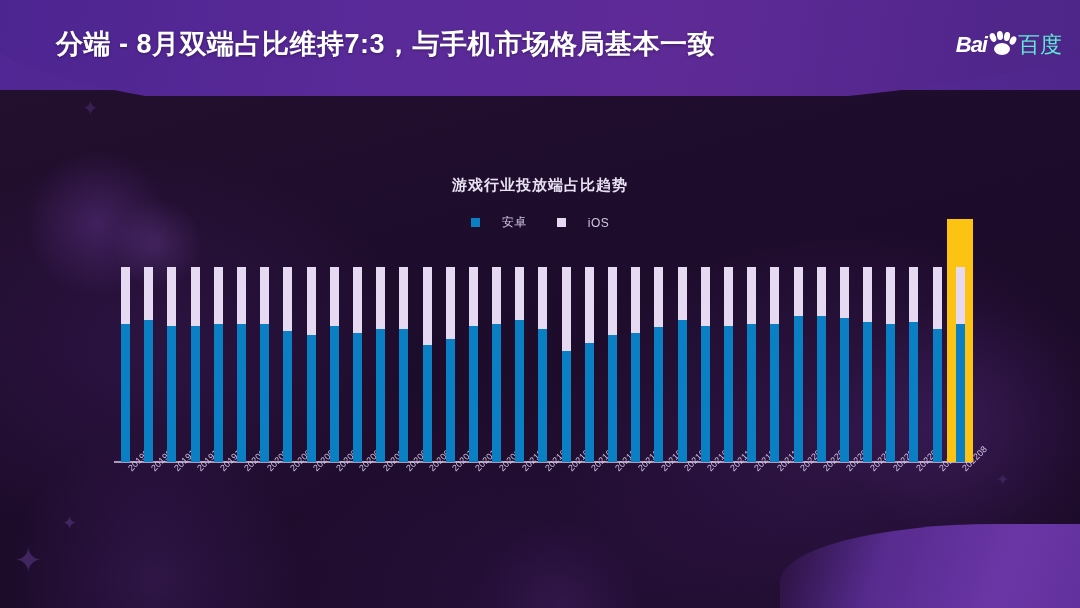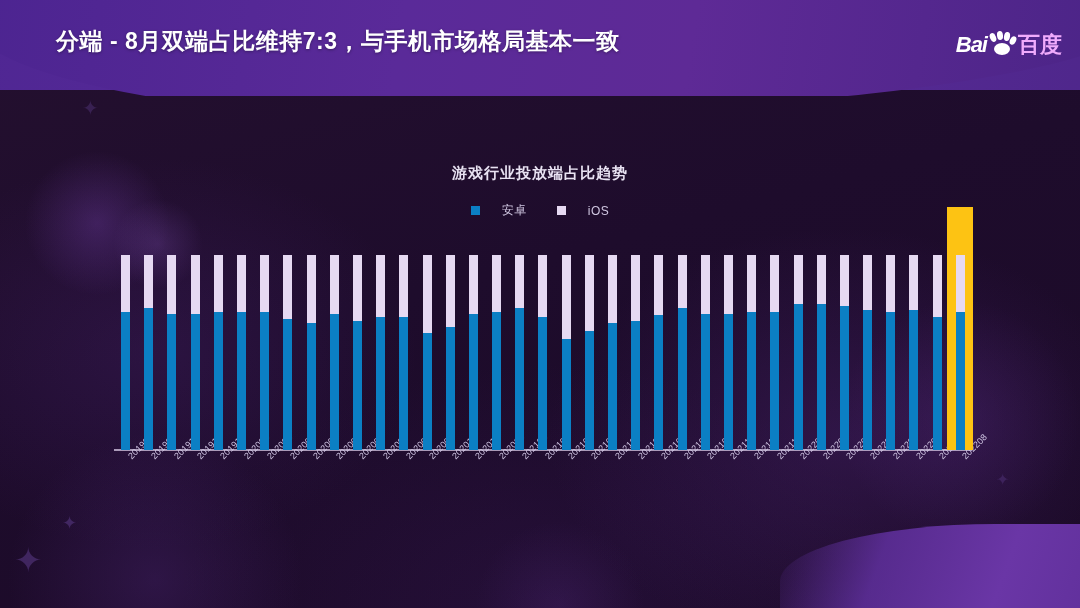--- a/index.html
+++ b/index.html
@@ -32,37 +32,37 @@
 
   
   .header{position:absolute;left:0;top:0;width:1080px;height:96px;overflow:hidden;}
   .header-shape{position:absolute;left:-40px;top:-86px;width:1180px;height:200px;
     border-radius:0 0 52% 42%/0 0 42% 58%;
     background:linear-gradient(100deg,#4b2490 0%,#5a2a99 38%,#5e2a96 62%,#4a2486 100%);
     transform:rotate(-1.1deg);}
   .header-shape2{position:absolute;left:-60px;top:-60px;width:1220px;height:150px;
     background:linear-gradient(95deg,#4e2692 0%,#5d2d9e 50%,#4d2689 100%);}
   .slide-title{position:absolute;left:56px;top:26px;
-    font-size:23px;font-weight:bold;color:#ffffff;letter-spacing:.5px;
+    font-size:27px;font-weight:bold;color:#ffffff;letter-spacing:.5px;
     text-shadow:0 1px 3px rgba(0,0,0,.35);white-space:nowrap;z-index:4;}
 
   
   .baidu{position:absolute;right:18px;top:30px;display:flex;align-items:center;gap:2px;z-index:4;}
   .baidu .bai{font-size:22px;font-weight:bold;color:#fff;font-style:italic;letter-spacing:-1px;}
   .baidu .paw{position:relative;width:26px;height:24px;margin:0 1px 0 0;}
   .baidu .paw i{position:absolute;background:#fff;border-radius:50%;display:block;}
   .baidu .p1{width:6px;height:9px;left:1px;top:0px;transform:rotate(-22deg);}
   .baidu .p2{width:6px;height:9px;left:8px;top:-2px;transform:rotate(-6deg);}
   .baidu .p3{width:6px;height:9px;left:15px;top:-1px;transform:rotate(10deg);}
   .baidu .p4{width:6px;height:9px;left:21px;top:3px;transform:rotate(26deg);}
   .baidu .p5{width:16px;height:12px;left:5px;top:10px;border-radius:46% 46% 50% 50%;}
-  .baidu .cn{font-size:22px;font-weight:bold;color:#f0abfc;}
+  .baidu .cn{font-size:22px;font-weight:normal;color:#5eead4;}
 
   
-  .chart-area{position:absolute;left:0;top:96px;width:1080px;height:420px;}
+  .chart-area{position:absolute;left:0;top:108px;width:1080px;height:420px;}
   .chart-title{position:absolute;left:0;top:68px;width:1080px;text-align:center;
     font-size:15px;font-weight:bold;color:#e8e2f2;letter-spacing:1px;}
   .legend{position:absolute;left:0;top:106px;width:1080px;
     display:flex;justify-content:center;align-items:center;gap:30px;}
   .legend-item{display:flex;align-items:center;gap:6px;}
   .legend-swatch{width:9px;height:9px;display:block;}
   .legend-label{font-size:12px;color:#cfc6e0;letter-spacing:.5px;margin-left:16px;}
 
   .plot{position:absolute;left:114px;top:0;width:858px;height:420px;}
   .bars{position:absolute;left:0;bottom:66px;width:858px;height:195px;

